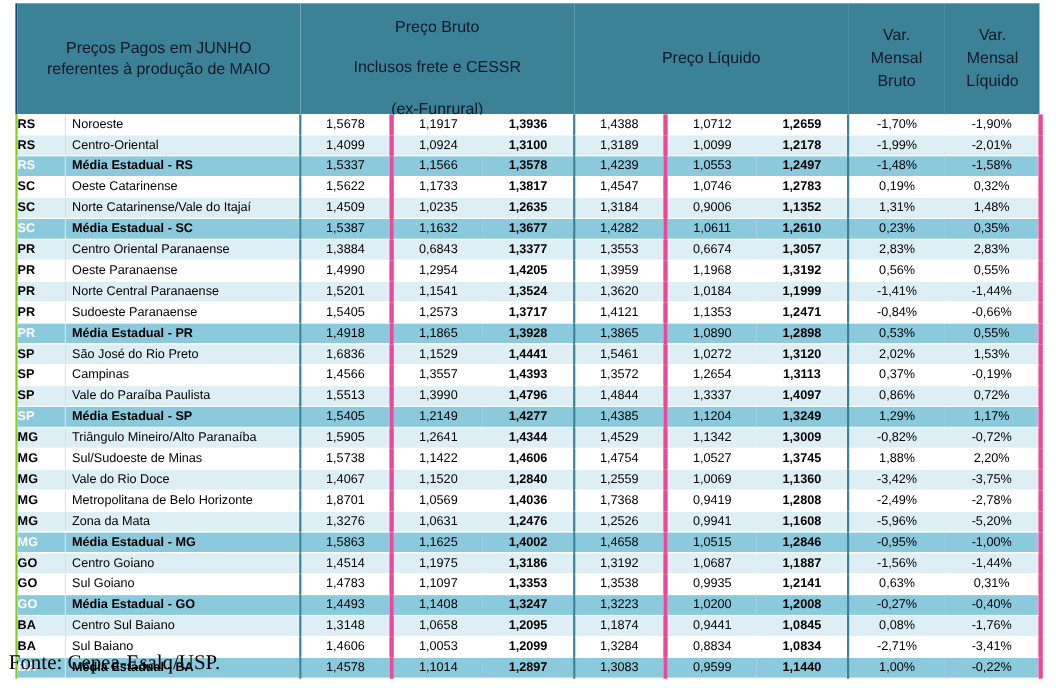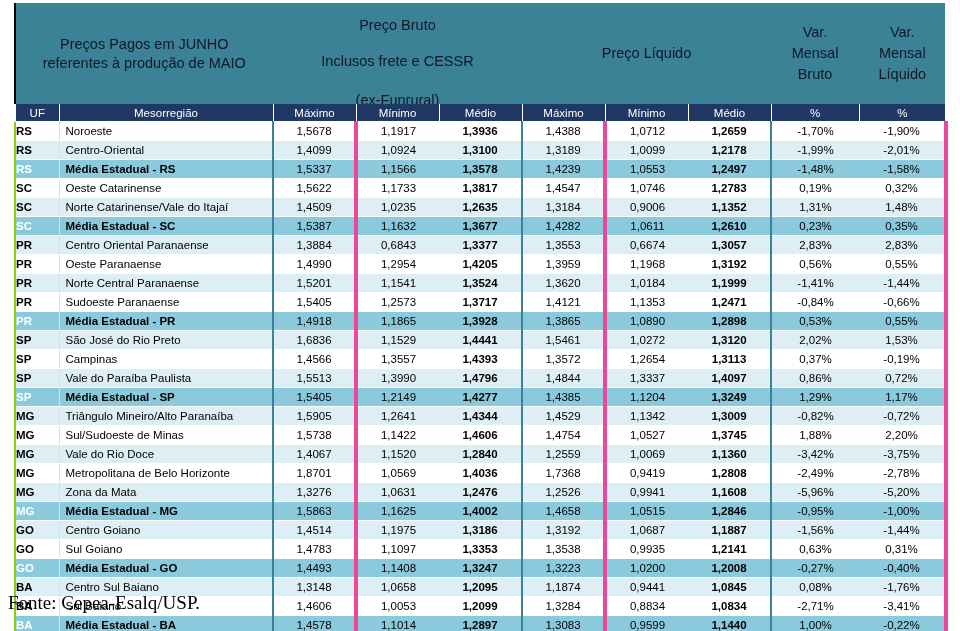--- a/index.html
+++ b/index.html
@@ -45,21 +45,21 @@
   .title-band td {
     background: #3b8296;
     color: #0f172a;
     text-align: center;
     font-size: 14.5px;
     line-height: 1.28;
     height: 101px;
     border-left: 1px solid #3b8296;
     border-right: 1px solid #3b8296;
   }
-  .title-band td.t-left  { border-left: 2px solid #000000; }
+  .title-band td.t-left  { border-left: 2px solid #0c4a6e; }
   .title-band td.t-right { border-right: 2px solid #ffffff; }
   .band-title-main {
     padding: 0 6px;
   }
   .band-bruto {
     display: flex;
     flex-direction: column;
     justify-content: space-between;
     height: 94px;
     padding-top: 7px;
@@ -179,32 +179,20 @@
         </td>
         <td class="t-right">
           <div class="band-var">
             <div>Var.</div>
             <div>Mensal</div>
             <div>Líquido</div>
           </div>
         </td>
       </tr>
 
-      <tr class="col-head">
-        <td class="ch-first">UF</td>
-        <td>Mesorregião</td>
-        <td>Máximo</td>
-        <td>Mínimo</td>
-        <td>Médio</td>
-        <td>Máximo</td>
-        <td>Mínimo</td>
-        <td>Médio</td>
-        <td>%</td>
-        <td class="ch-last">%</td>
-      </tr>
 
       </tbody>
         <tbody id="rows-body">
           <tr class="data-row rw-white">
             <td class="c-uf">RS</td>
             <td class="c-meso">Noroeste</td>
             <td class="c-num">1,5678</td>
             <td class="c-num c-sep-l">1,1917</td>
             <td class="c-num c-med">1,3936</td>
             <td class="c-num">1,4388</td>

